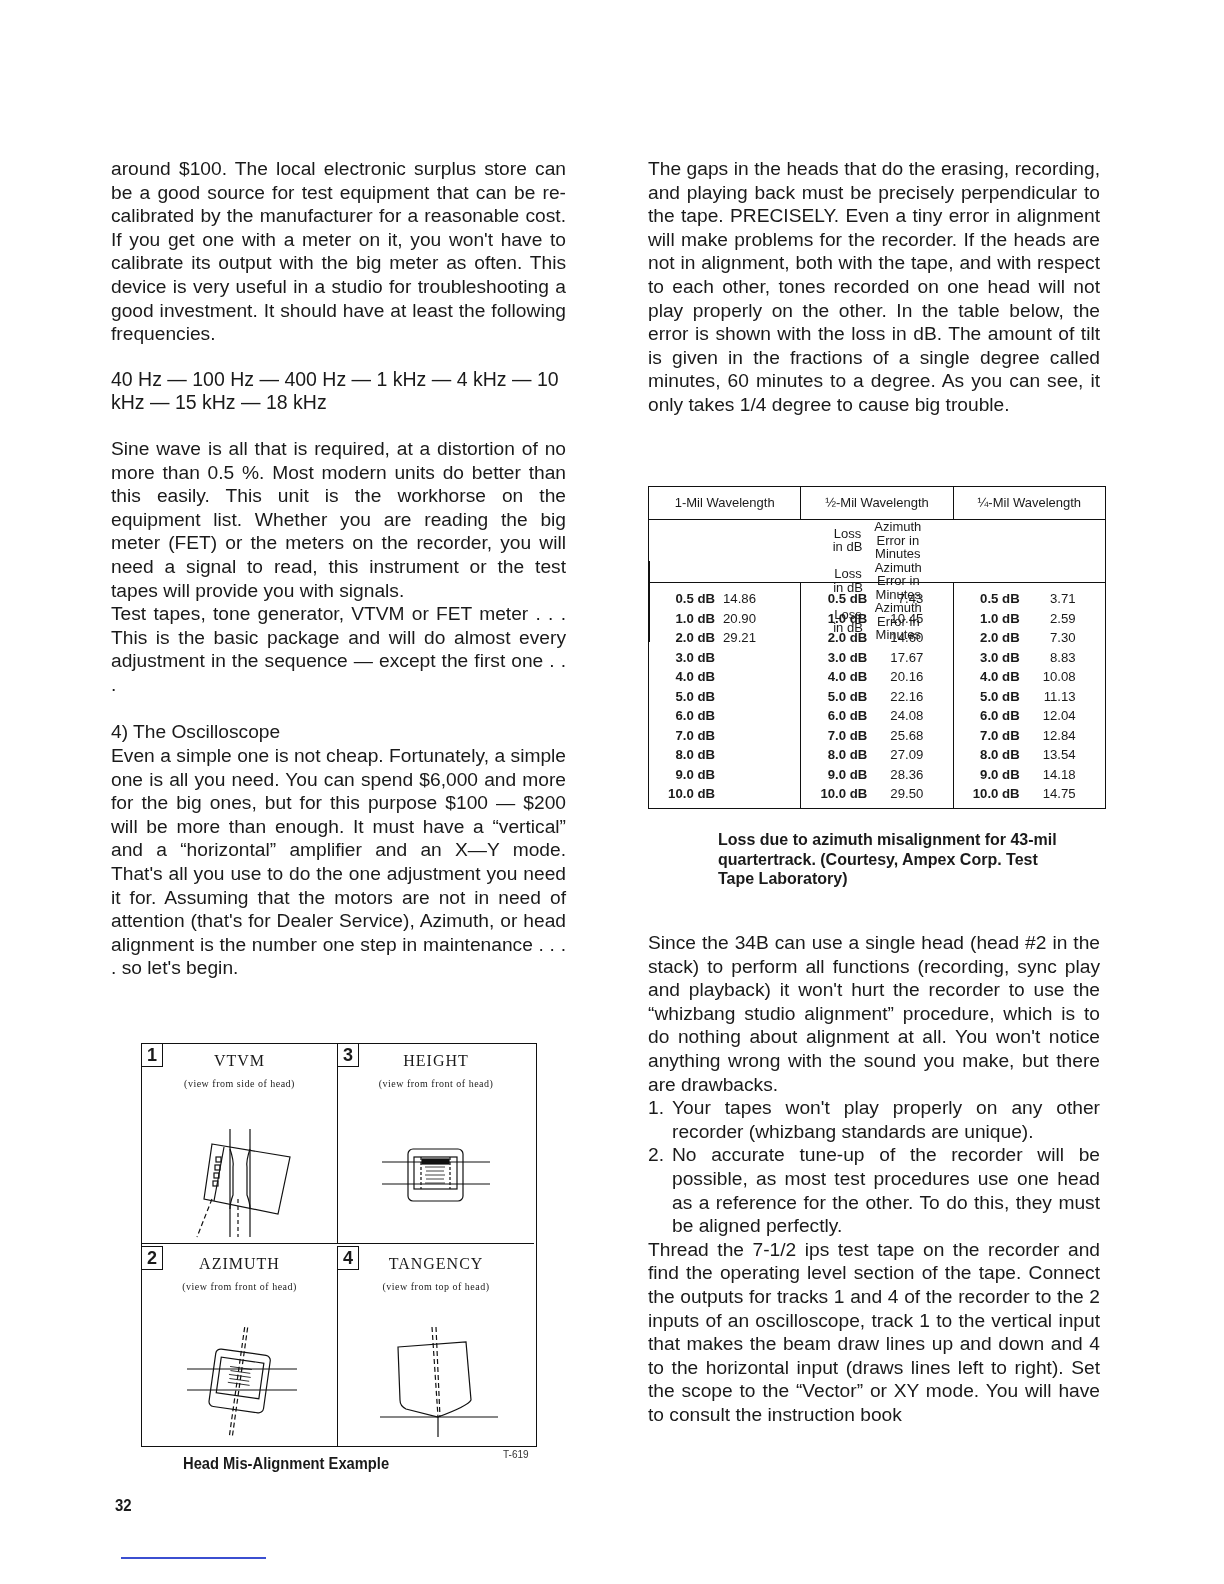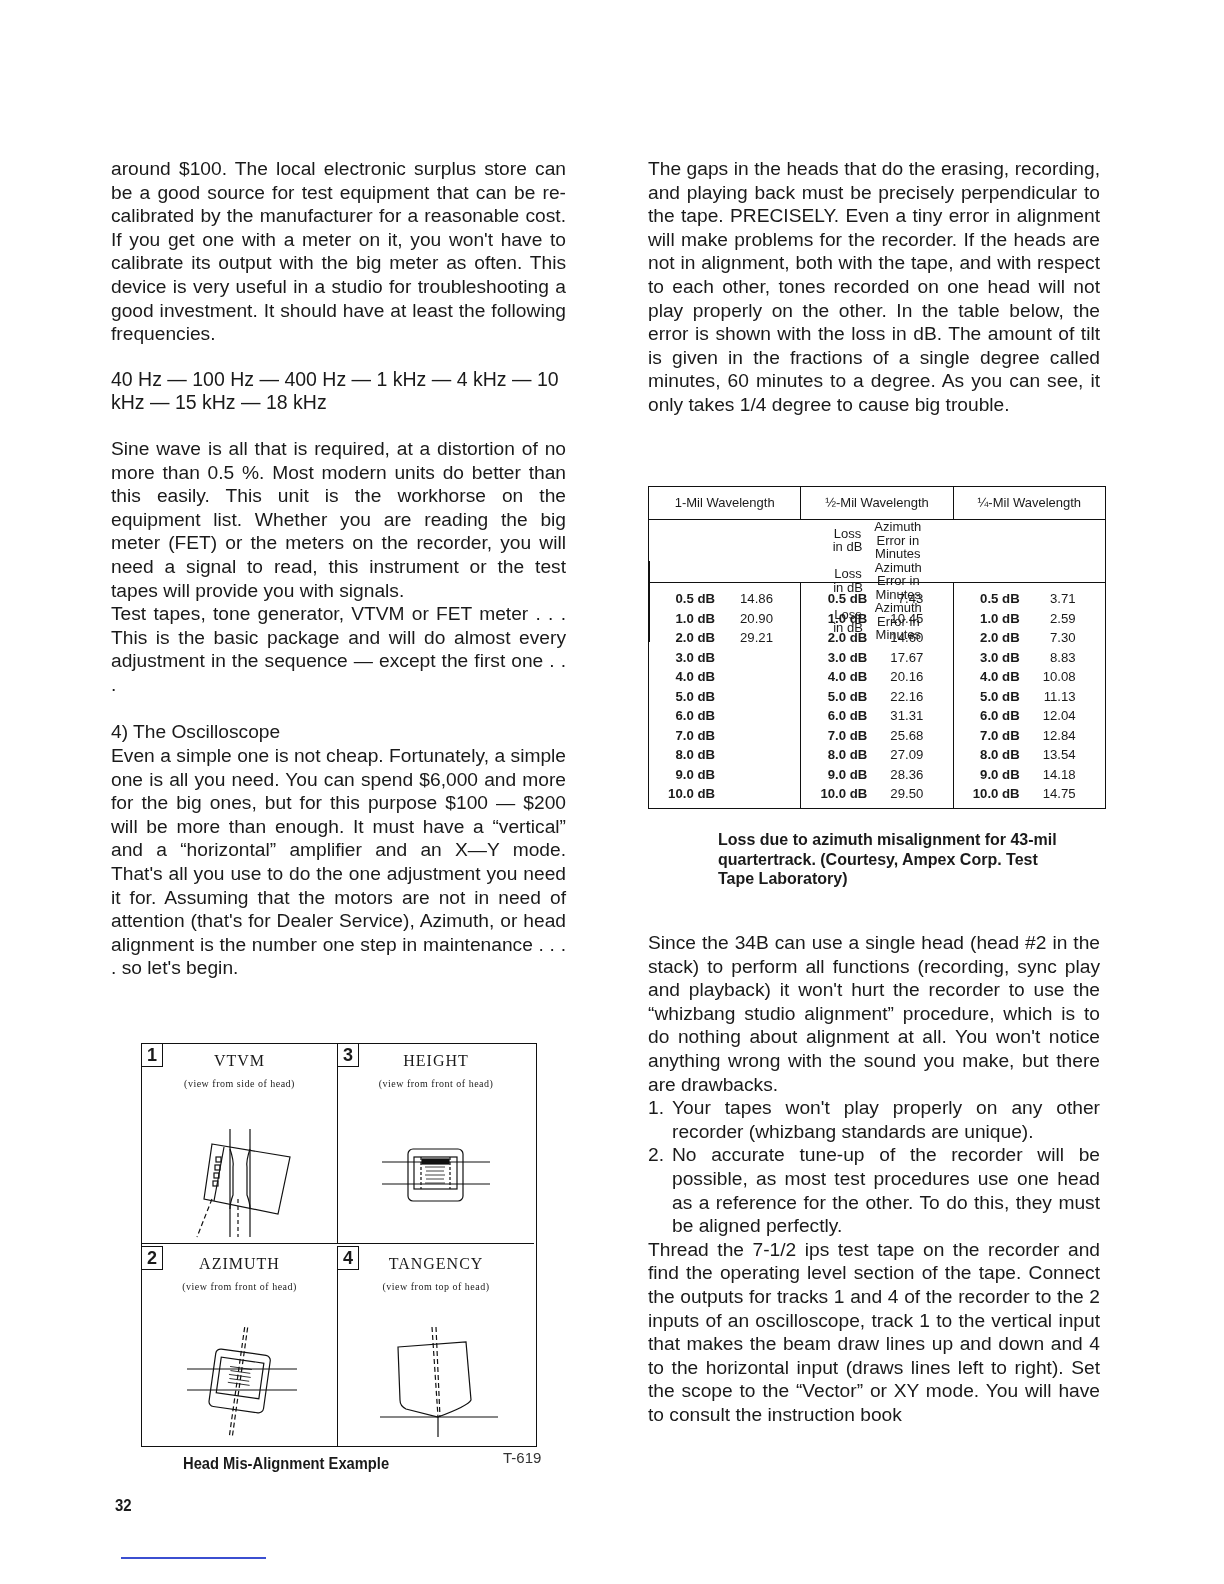--- a/index.html
+++ b/index.html
@@ -20,33 +20,33 @@
   .cell { position:absolute; width:196px; height:200px; box-sizing:border-box; }
   .cell .badge { position:absolute; left:-1px; top:-1px; width:20px; height:22px; border:1.5px solid #111; font-weight:bold; font-size:18px; text-align:center; line-height:22px; font-family:"Liberation Sans", sans-serif; }
   .cell .ttl { position:absolute; top:8px; left:0; right:0; text-align:center; font-family:"Liberation Serif", serif; font-size:16px; letter-spacing:1px; }
   .cell .sub { position:absolute; top:34px; left:0; right:0; text-align:center; font-family:"Liberation Serif", serif; font-size:10px; letter-spacing:0.5px; }
   .cell svg { position:absolute; left:0; top:55px; }
   #c1 { left:0; top:0; border-right:1.5px solid #111; border-bottom:1.5px solid #111; }
   #c3 { left:196px; top:0; border-bottom:1.5px solid #111; }
   #c2 { left:0; top:203px; border-right:1.5px solid #111; }
   #c4 { left:196px; top:203px; }
   #fig-caption { position:absolute; left:183px; top:1455px; font-weight:bold; font-size:16px; font-family:"Liberation Sans", sans-serif; transform:scaleX(0.92); transform-origin:left; }
-  #fig-code { position:absolute; left:503px; top:1449px; font-size:15px; color:#333; }
+  #fig-code { position:absolute; left:503px; top:1449px; font-size:10px; color:#333; }
   .tbl-wrap { position:absolute; left:648px; top:486px; width:456px; border:1.5px solid #111; }
   .hdr-row { display:flex; height:32px; border-bottom:1.5px solid #111; }
   .hdr-row div { flex:1; text-align:center; line-height:32px; font-size:13px; }
   .hdr-row div + div, .sub-row > div + div, .data-row > div + div { border-left:1.5px solid #111; }
   .sub-row { display:flex; height:62px; border-bottom:1.5px solid #111;flex-direction:column; }
   .sub-row > div { flex:1; display:flex; align-items:center; justify-content:center; gap:12px; font-size:13px; line-height:13.5px; text-align:center; }
   .data-row { display:flex; padding:0; }
   .data-row > div { flex:1; padding:6px 0 4px 0; }
   .dr { display:flex; height:19.5px; font-size:13.2px; line-height:19.5px; }
   .dr .loss { width:66px; text-align:right;font-weight:bold; }
   .dr .min { width:56px; text-align:right; }
-  .dr .min.left { text-align:right; padding-left:16px; width:42px; }
+  .dr .min.left { text-align:left; padding-left:8px; width:42px; }
   #tbl-caption { position:absolute; left:718px; top:830px; width:360px; font-weight:bold; font-size:16px; line-height:19.5px; }
 
   #page-number { position:absolute; left:115px; top:1496px; font-weight:bold; font-size:17px; transform:scaleX(0.88); transform-origin:left; }
   #bottom-rule { position:absolute; left:121px; top:1557px; width:145px; height:1.5px; background:#3b4fd1; }
 </style>
 </head>
 <body>
 
 <div id="left" class="col">
   <p>around $100. The local electronic surplus store can be a good source for test equipment that can be re-calibrated by the manufacturer for a reasonable cost. If you get one with a meter on it, you won't have to calibrate its output with the big meter as often. This device is very useful in a studio for troubleshooting a good investment. It should have at least the following frequencies.</p>
@@ -224,21 +224,21 @@
         <div class="dr">
           <span class="loss">4.0 dB</span>
           <span class="min">20.16</span>
         </div>
         <div class="dr">
           <span class="loss">5.0 dB</span>
           <span class="min">22.16</span>
         </div>
         <div class="dr">
           <span class="loss">6.0 dB</span>
-          <span class="min">31.31</span>
+          <span class="min">24.08</span>
         </div>
         <div class="dr">
           <span class="loss">7.0 dB</span>
           <span class="min">25.68</span>
         </div>
         <div class="dr">
           <span class="loss">8.0 dB</span>
           <span class="min">27.09</span>
         </div>
         <div class="dr">

